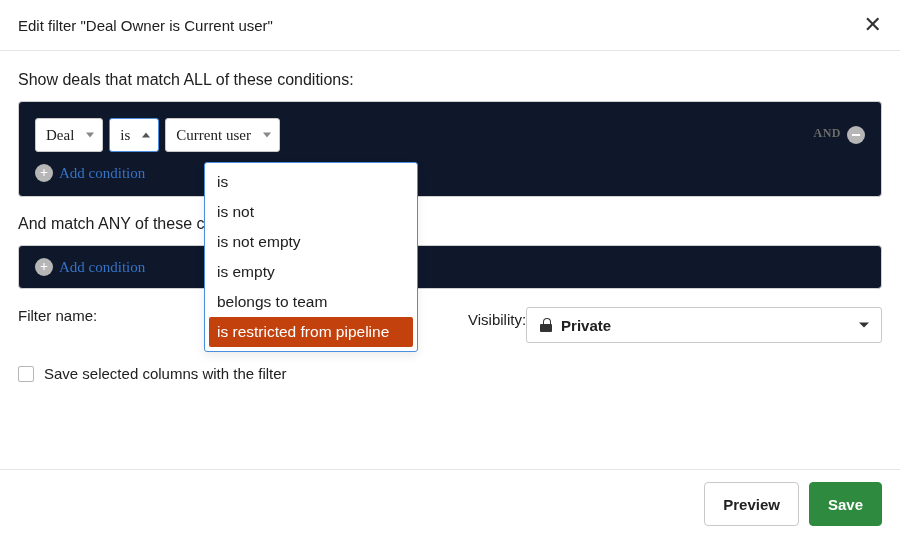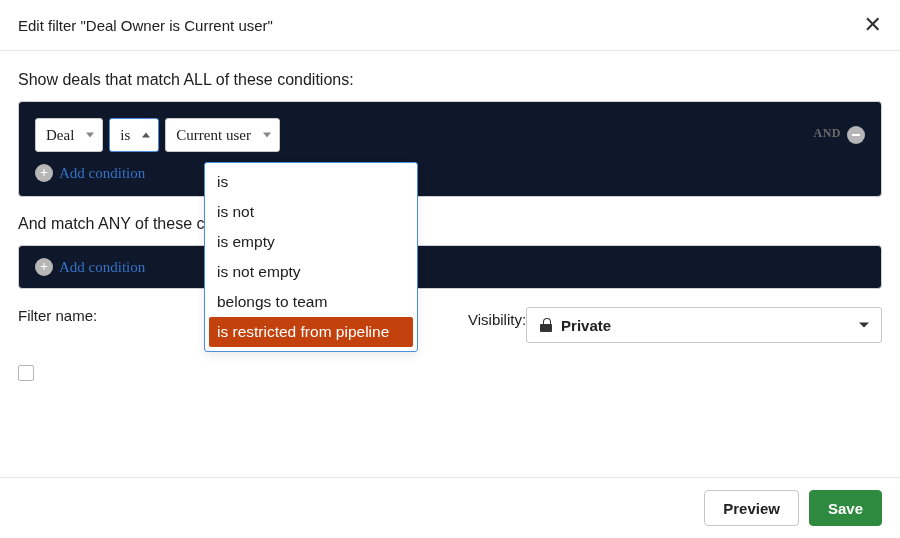--- a/index.html
+++ b/index.html
@@ -221,21 +221,21 @@
     left: 0;
     right: 0;
     border-top: 1px solid #e5e5e5;
     padding: 12px 18px;
     display: flex;
     justify-content: flex-end;
     gap: 10px;
     background: #fff;
   }
   .btn {
-    height: 36px;
+    height: 44px;
     padding: 0 18px;
     border-radius: 4px;
     font-size: 15px;
     font-weight: 600;
     cursor: pointer;
     display: inline-flex;
     align-items: center;
     justify-content: center;
   }
   .btn.secondary {
@@ -326,29 +326,30 @@
       <div class="visibility-select">
         <span class="lock-icon"></span>
         <span>Private</span>
         <span class="vcaret"></span>
       </div>
     </div>
   </div>
 
   <div class="check-row">
     <span class="checkbox"></span>
+    <span>Save selected columns with the filter</span>
   </div>
 
 </div>
 
 <div class="dropdown">
   <div class="dropdown-item">is</div>
   <div class="dropdown-item">is not</div>
+  <div class="dropdown-item">is not empty</div>
   <div class="dropdown-item">is empty</div>
-  <div class="dropdown-item">is not empty</div>
   <div class="dropdown-item">belongs to team</div>
   <div class="dropdown-item highlighted">is restricted from pipeline</div>
 </div>
 
 <div class="footer">
   <div class="btn secondary">Preview</div>
   <div class="btn primary">Save</div>
 </div>
 
 </body></html>

